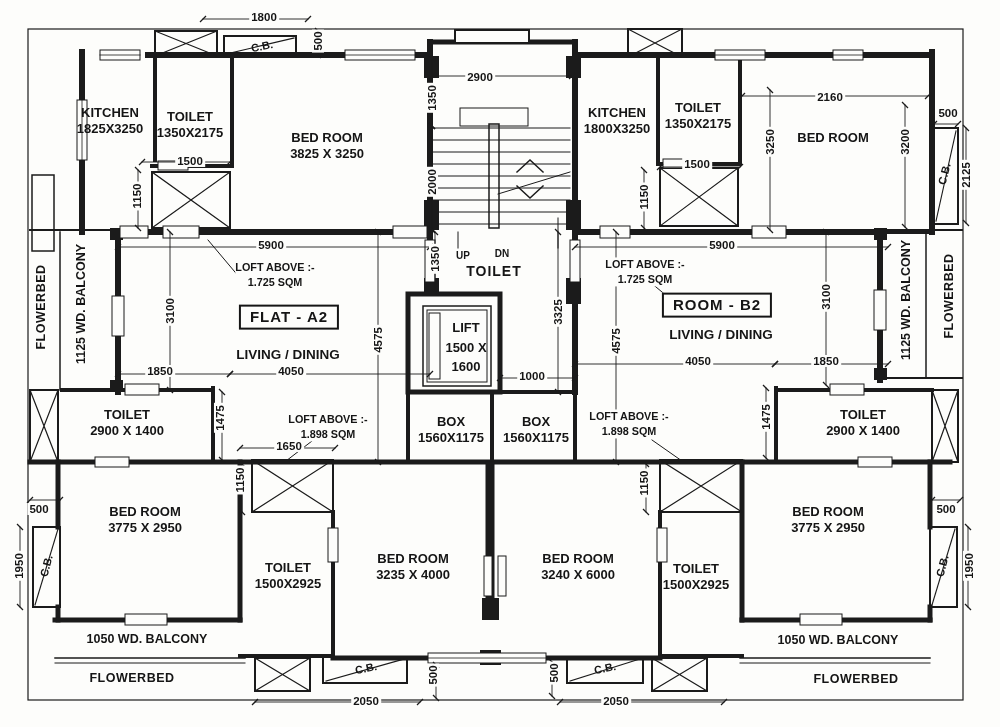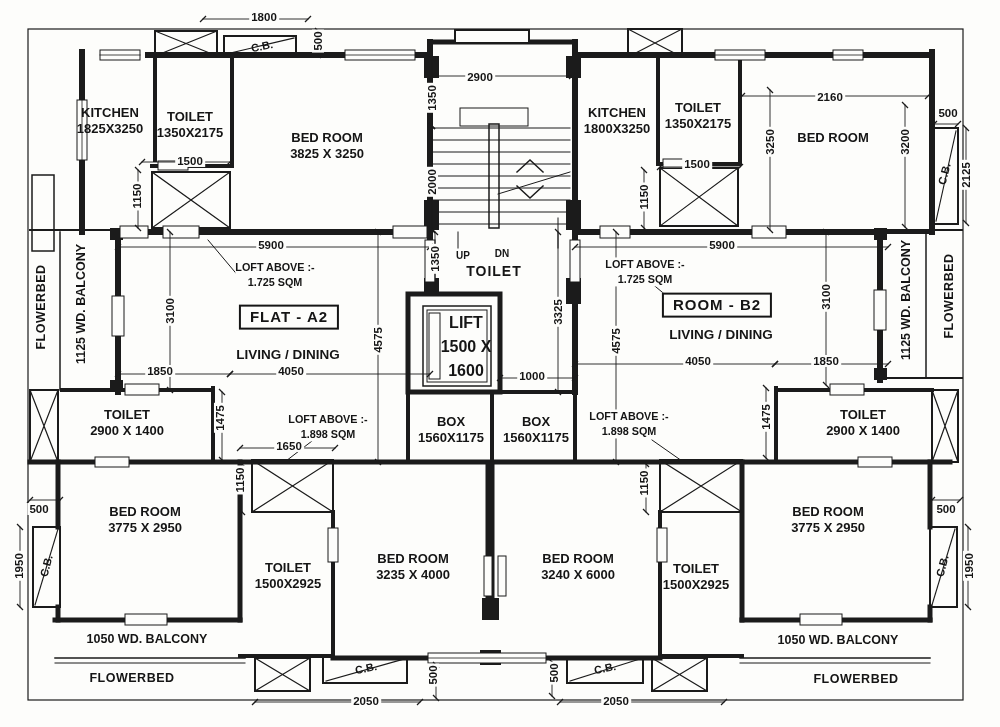--- a/index.html
+++ b/index.html
@@ -13,21 +13,21 @@
   .dim{font-size:11.5px;background:#fdfdfb;padding:0 2px;line-height:1.05;}
   .v{transform:translate(-50%,-50%) rotate(-90deg);}
   .dg{transform:translate(-50%,-50%) rotate(-12deg);}
   .dgv{transform:translate(-50%,-50%) rotate(-75deg);}
   .flatbox{border:2.5px solid #151515;padding:1px 9px;font-size:15px;
            letter-spacing:1px;background:#fdfdfb;}
   .living{font-size:13.5px;}
   .lobby{font-size:14px;letter-spacing:1px;}
   .updn{font-size:10px;}
   .loft{font-size:10.8px;line-height:1.35;background:#fdfdfb;}
-  .lift{font-size:16px;line-height:1.5;}
+  .lift{font-size:13px;line-height:1.5;}
   .balc{font-size:12.5px;}
   .fb{font-size:12.5px;letter-spacing:.5px;}
   .cb{font-size:11px;}
 </style>
 </head>
 <body>
 
 <div class="plan">
 
 <svg width="1000" height="727" viewBox="0 0 1000 727">

